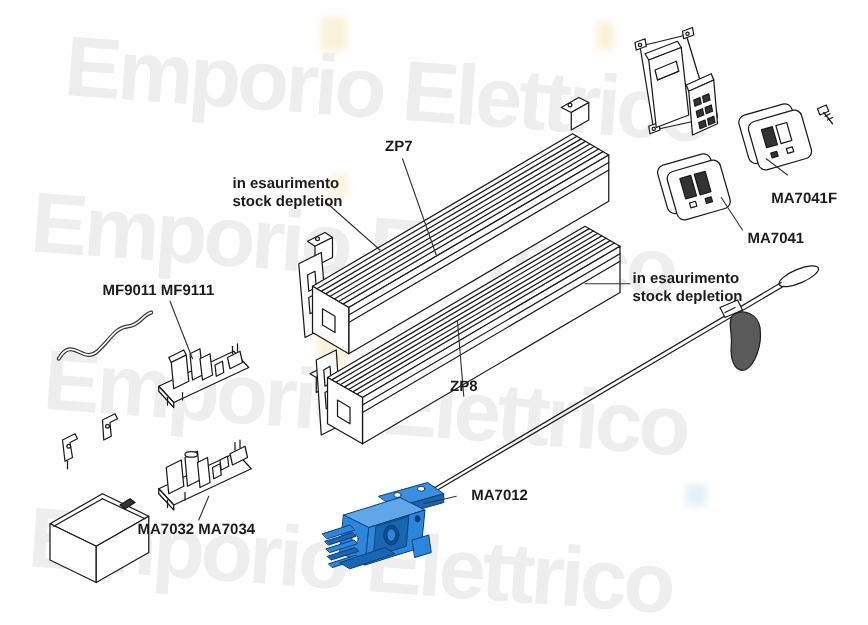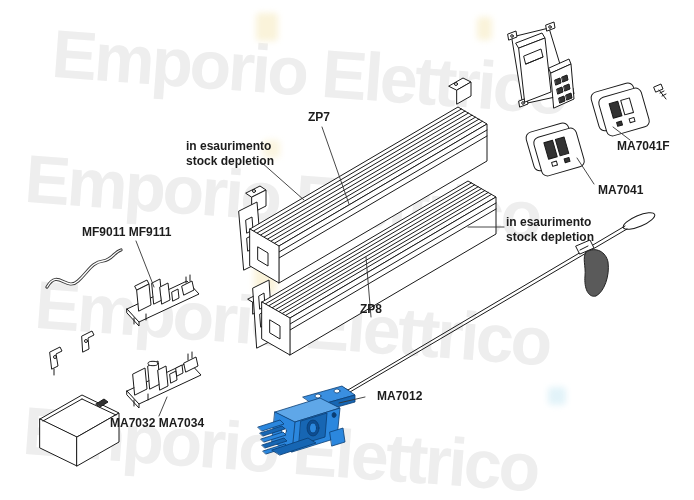--- a/index.html
+++ b/index.html
@@ -18,21 +18,21 @@
   .sq2{left:477px;top:17px;width:15px;height:23px;background:#faf3da}
   .sq3{left:263px;top:140px;width:17px;height:18px;background:#fbf5e0}
   .sq4{left:254px;top:263px;width:23px;height:30px;background:#faf3da}
   .sq5{left:548px;top:387px;width:18px;height:18px;background:#e2f3f9}
   
   svg.art{position:absolute;left:0;top:0;}
   
   .lbl{position:absolute;font-size:12px;font-weight:bold;color:#1c1c1c;line-height:15px;white-space:nowrap;}
   #lbl-zp7{left:308px;top:110px}
   #lbl-note-left{left:186px;top:139px}
-  #lbl-ma7041f{left:617px;top:139px}
+  #lbl-ma7041f{left:617px;top:151px}
   #lbl-ma7041{left:598px;top:183px}
   #lbl-mf{left:82px;top:225px}
   #lbl-note-right{left:506px;top:215px}
   #lbl-zp8{left:360px;top:302px}
   #lbl-ma7012{left:377px;top:389px}
   #lbl-ma7032{left:110px;top:416px}
 </style>
 </head>
 <body>
 

